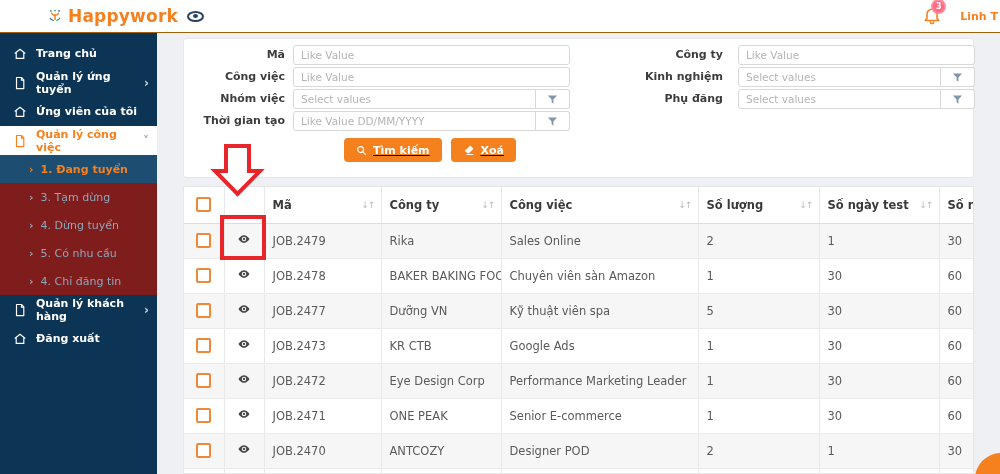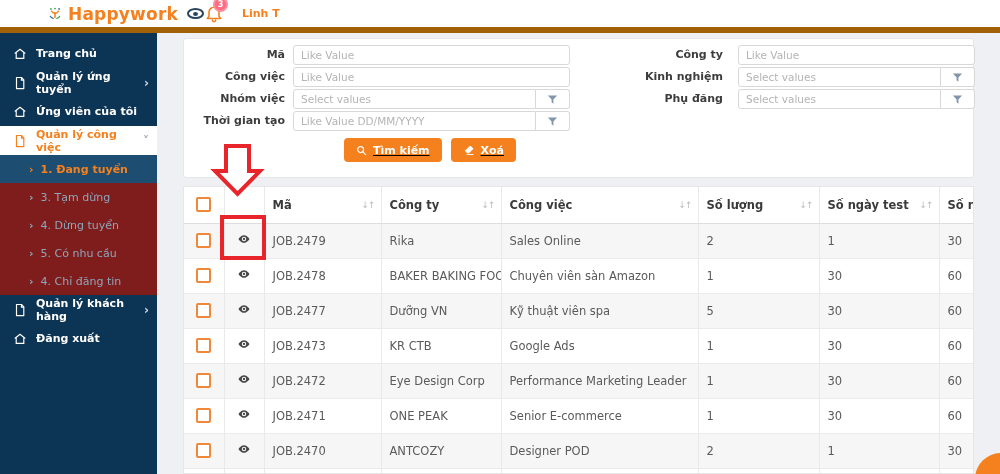--- a/index.html
+++ b/index.html
@@ -1,21 +1,21 @@
 <!DOCTYPE html>
 <html><head>
 <meta charset="utf-8">
 <style>
   * { margin:0; padding:0; box-sizing:border-box; }
   html,body { width:1000px; height:474px; overflow:hidden; }
   body { font-family:"DejaVu Sans","Liberation Sans",sans-serif; background:#eef0f3; font-size:12px; }
 
   
-  .topbar { height:33px; background:#fff; border-bottom:6px solid #a16207;
-            display:flex; align-items:center; padding:0 2px 0 48px; }
+  .topbar { height:33px; background:#fff; border-bottom:1px solid #a16207;
+            display:flex; align-items:center; justify-content:space-between; padding:0 2px 0 48px; }
   .brand { display:flex; align-items:center; gap:6px; }
   .brand-name { color:#f4801e; font-size:17px; font-weight:bold; letter-spacing:.2px; }
   .toggle-oval { width:17px; height:11px; border:2px solid #29445e; border-radius:50%;
                  display:inline-flex; align-items:center; justify-content:center; margin-left:3px; }
   .toggle-oval i { width:5px; height:4px; background:#29445e; border-radius:50%; display:block; }
   .topbar-right { display:flex; align-items:center; gap:16px; }
   .bell-wrap { position:relative; width:22px; height:22px; }
   .badge { position:absolute; top:-6px; left:9px; min-width:15px; height:15px; background:#ff6b81;
            color:#fff; border-radius:50%; font-size:8px; font-weight:bold;
            display:flex; align-items:center; justify-content:center; border:2px solid #ff8b9b; }

